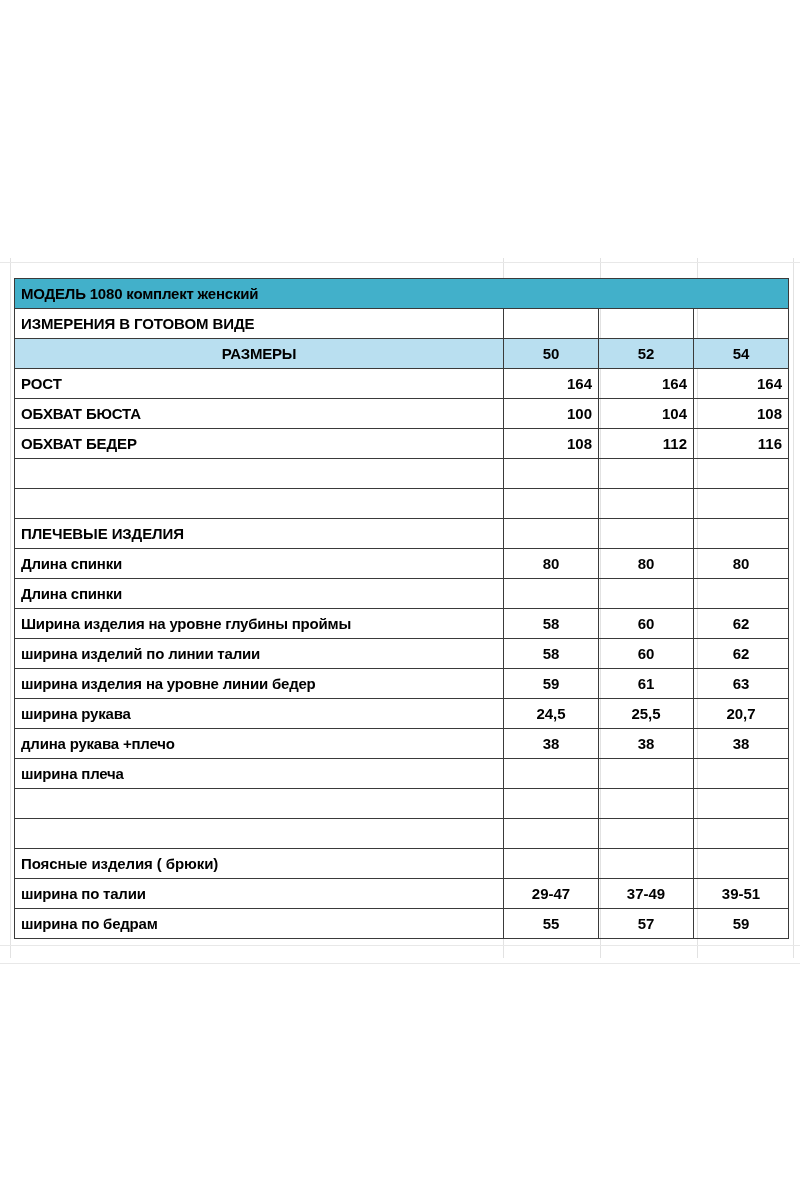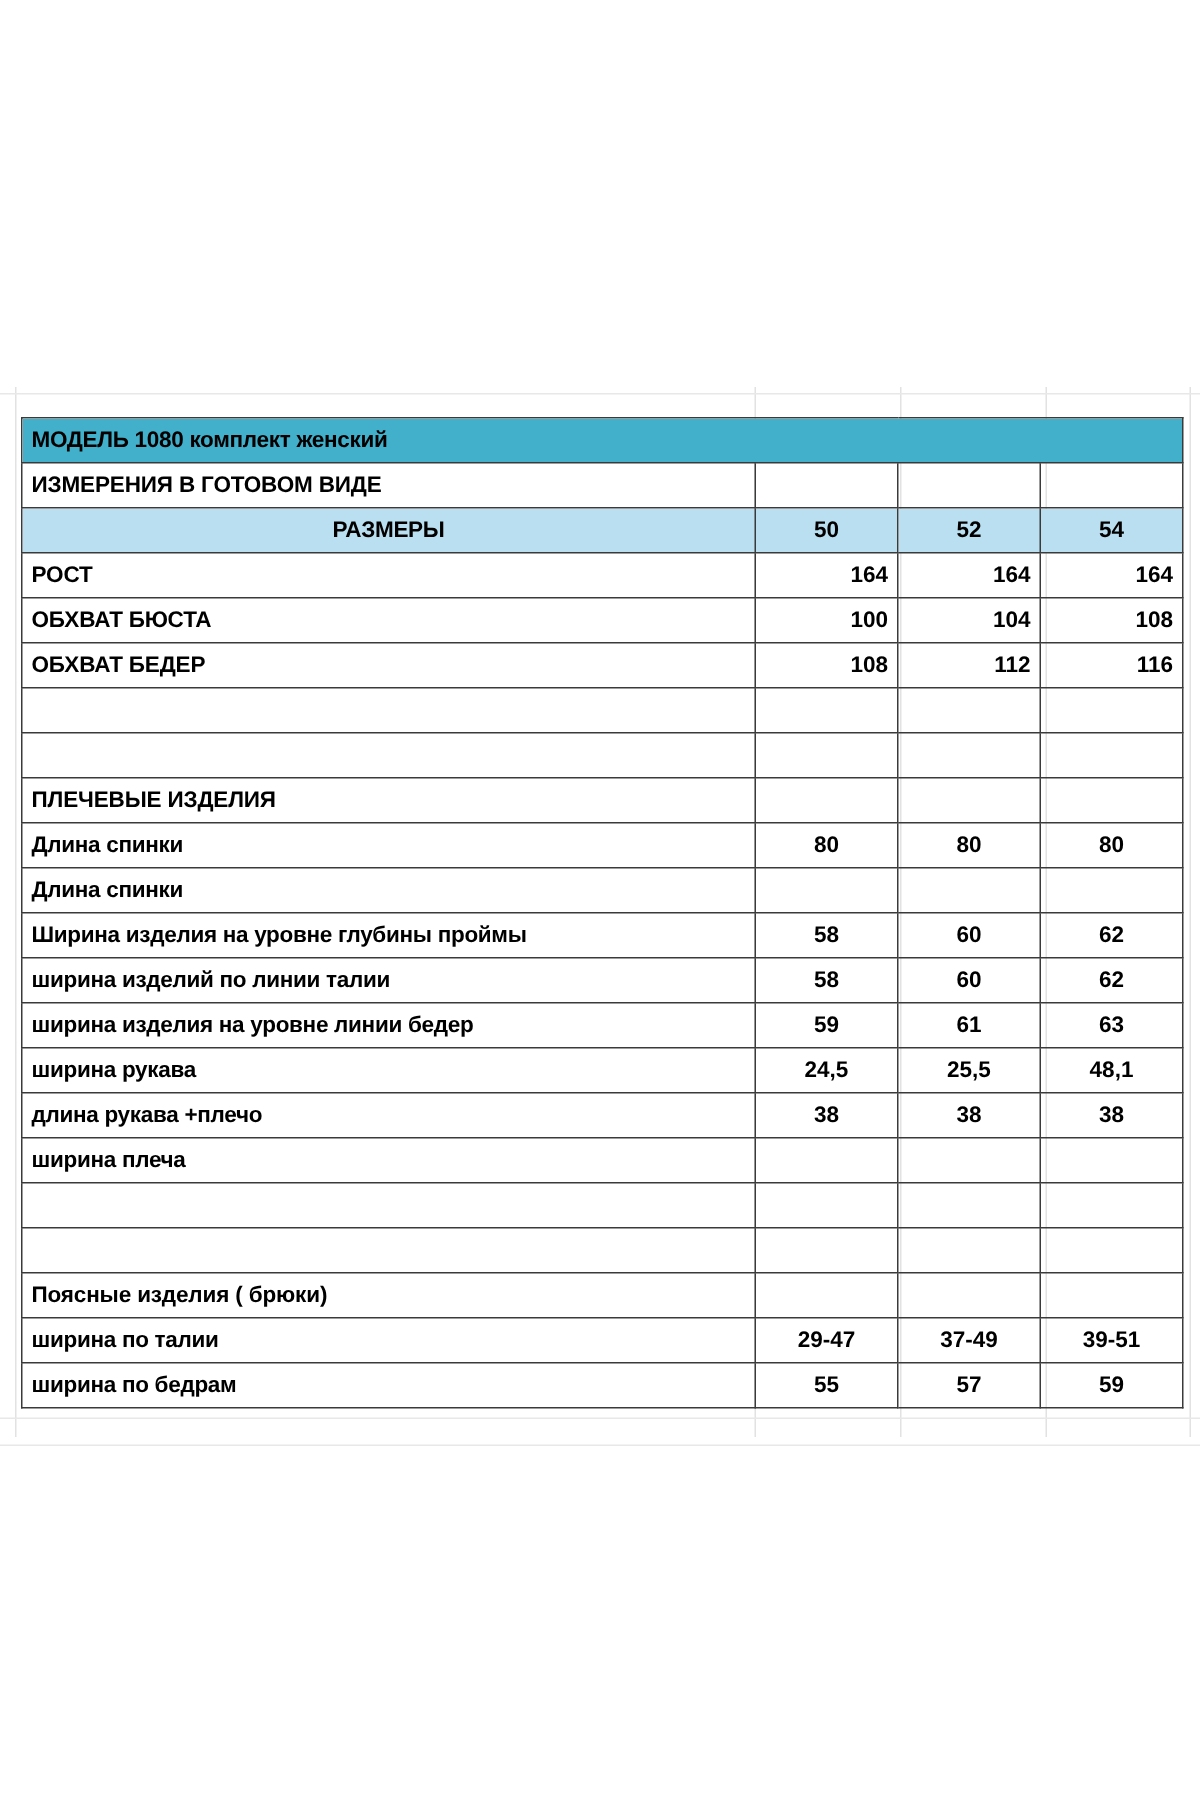--- a/index.html
+++ b/index.html
@@ -207,21 +207,21 @@
         <tr class="data-row">
           <td class="label">ширина изделия на уровне линии бедер</td>
           <td class="val">59</td>
           <td class="val">61</td>
           <td class="val">63</td>
         </tr>
         <tr class="data-row">
           <td class="label">ширина рукава</td>
           <td class="val">24,5</td>
           <td class="val">25,5</td>
-          <td class="val">48,1</td>
+          <td class="val">20,7</td>
         </tr>
         <tr class="data-row">
           <td class="label">длина рукава +плечо</td>
           <td class="val">38</td>
           <td class="val">38</td>
           <td class="val">38</td>
         </tr>
         <tr class="data-row">
           <td class="label">ширина плеча</td>
           <td class="val"></td>

